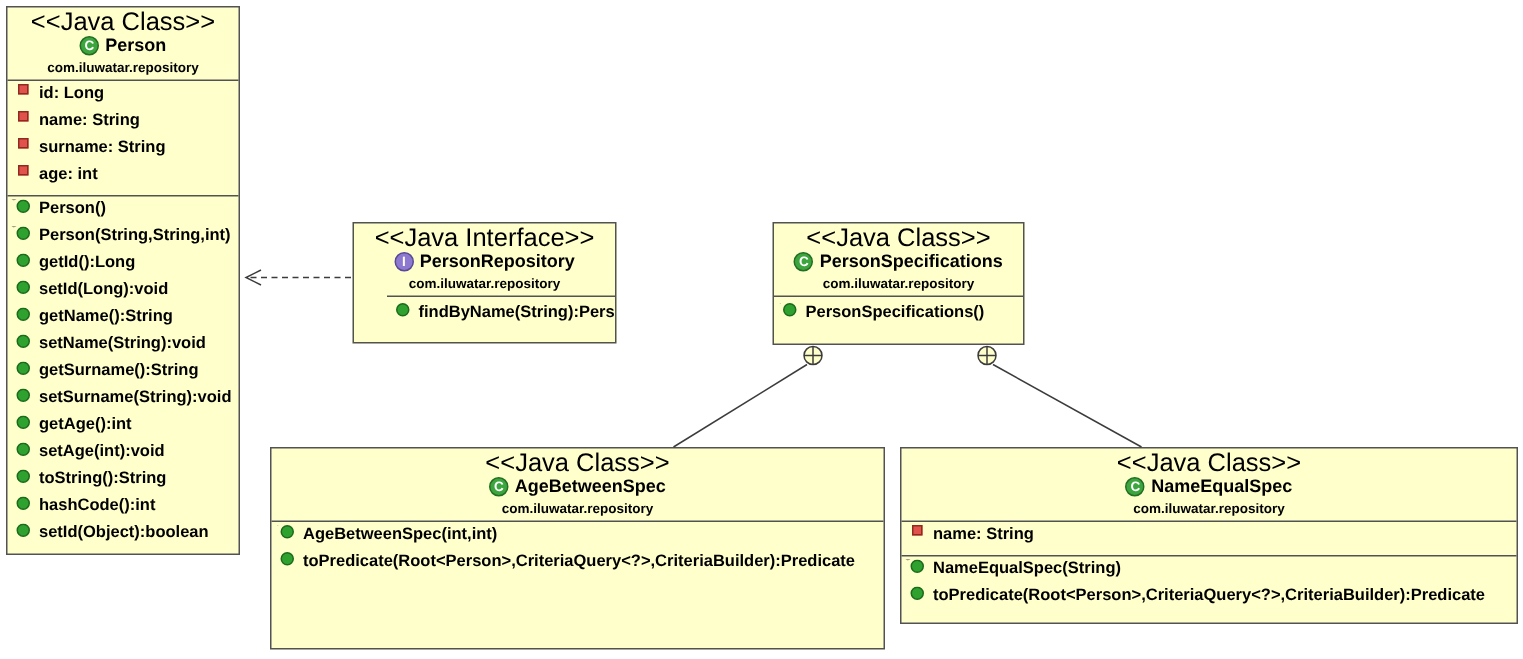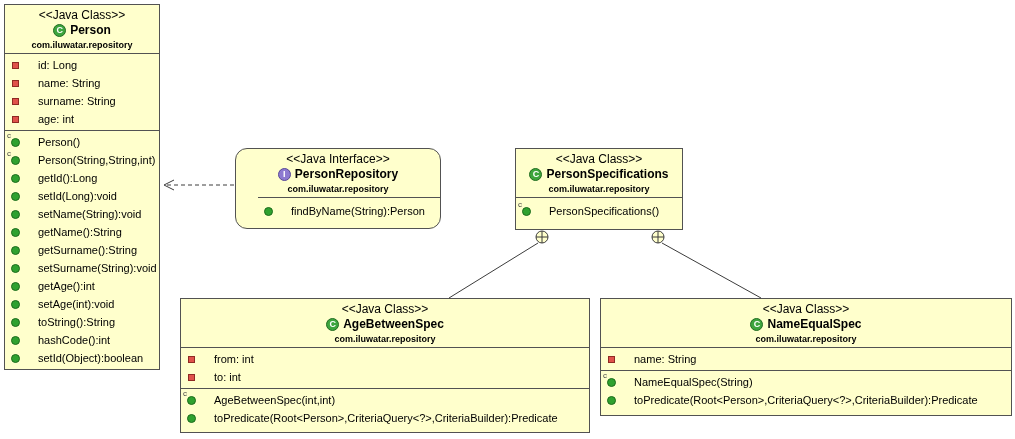--- a/index.html
+++ b/index.html
@@ -4,27 +4,27 @@
 <style>
   * { margin:0; padding:0; box-sizing:border-box; }
   body { font-family:"Liberation Sans", sans-serif; background:#ffffff; }
   .canvas { position:relative; width:1015px; height:439px; background:#ffffff; overflow:hidden; }
 
   .uml-box {
     position:absolute; background:#ffffcc; border:1px solid #525252;
     display:flex; flex-direction:column; color:#000; font-size:11px;
   }
   .uml-header { text-align:center; padding:3px 2px 2px; }
-  .stereotype { font-size:12px; line-height:14px; }
+  .stereotype { font-size:17px; line-height:14px; }
   .name-row { display:flex; align-items:center; justify-content:center; gap:4px; font-weight:bold; font-size:12px; line-height:17px; }
   .package { font-size:9px; line-height:12px;font-weight:bold; }
 
   .compartment { border-top:1px solid #525252; padding:2px 0; }
   .methods { flex:1; }
-  .member-row { display:flex; align-items:center; height:18px; padding-left:5px; gap:16px; white-space:nowrap; overflow:hidden; }
+  .member-row { display:flex; height:18px; padding-left:5px; gap:4px; white-space:nowrap; overflow:hidden;font-weight:bold; }
   .member-label { font-size:11px; }
 
   .type-icon {
     width:13px; height:13px; border-radius:50%; flex:0 0 auto;
     display:inline-flex; align-items:center; justify-content:center;
     font-size:9px; font-weight:bold; color:#fff; line-height:1;
   }
   .class-icon { background:#3da53d; border:1px solid #226d22; }
   .interface-icon { background:#8d7ad0; border:1px solid #584897; }
 
@@ -78,28 +78,28 @@
       <div class="member-row">
           <span class="method-icon"></span>
           <span class="member-label">getId():Long</span>
         </div>
       <div class="member-row">
           <span class="method-icon"></span>
           <span class="member-label">setId(Long):void</span>
         </div>
       <div class="member-row">
           <span class="method-icon"></span>
+          <span class="member-label">getName():String</span>
+        </div>
+      <div class="member-row">
+          <span class="method-icon"></span>
           <span class="member-label">setName(String):void</span>
         </div>
       <div class="member-row">
           <span class="method-icon"></span>
-          <span class="member-label">getName():String</span>
-        </div>
-      <div class="member-row">
-          <span class="method-icon"></span>
           <span class="member-label">getSurname():String</span>
         </div>
       <div class="member-row">
           <span class="method-icon"></span>
           <span class="member-label">setSurname(String):void</span>
         </div>
       <div class="member-row">
           <span class="method-icon"></span>
           <span class="member-label">getAge():int</span>
         </div>
@@ -115,21 +115,21 @@
           <span class="method-icon"></span>
           <span class="member-label">hashCode():int</span>
         </div>
       <div class="member-row">
           <span class="method-icon"></span>
           <span class="member-label">setId(Object):boolean</span>
         </div>
     </div>
   </div>
 
-  <div class="uml-box" style="left:235px; top:148px; width:206px; height:81px;border-radius:12px;">
+  <div class="uml-box" style="left:235px; top:148px; width:176px; height:81px;">
     <div class="uml-header">
       <div class="stereotype">&lt;&lt;Java Interface&gt;&gt;</div>
       <div class="name-row">
         <span class="type-icon interface-icon">I</span>
         <span>PersonRepository</span>
       </div>
       <div class="package">com.iluwatar.repository</div>
     </div>
     <div class="compartment methods" style="padding-top:4px;margin-left:22px;">
       <div class="member-row">
@@ -157,30 +157,20 @@
   </div>
 
   <div class="uml-box" style="left:180px; top:298px; width:410px; height:135px;">
     <div class="uml-header">
       <div class="stereotype">&lt;&lt;Java Class&gt;&gt;</div>
       <div class="name-row">
         <span class="type-icon class-icon">C</span>
         <span>AgeBetweenSpec</span>
       </div>
       <div class="package">com.iluwatar.repository</div>
-    </div>
-    <div class="compartment fields">
-      <div class="member-row">
-          <span class="field-icon"></span>
-          <span class="member-label">from: int</span>
-        </div>
-      <div class="member-row">
-          <span class="field-icon"></span>
-          <span class="member-label">to: int</span>
-        </div>
     </div>
     <div class="compartment methods">
       <div class="member-row">
           <span class="method-icon constructor"></span>
           <span class="member-label">AgeBetweenSpec(int,int)</span>
         </div>
       <div class="member-row">
           <span class="method-icon"></span>
           <span class="member-label">toPredicate(Root&lt;Person&gt;,CriteriaQuery&lt;?&gt;,CriteriaBuilder):Predicate</span>
         </div>

